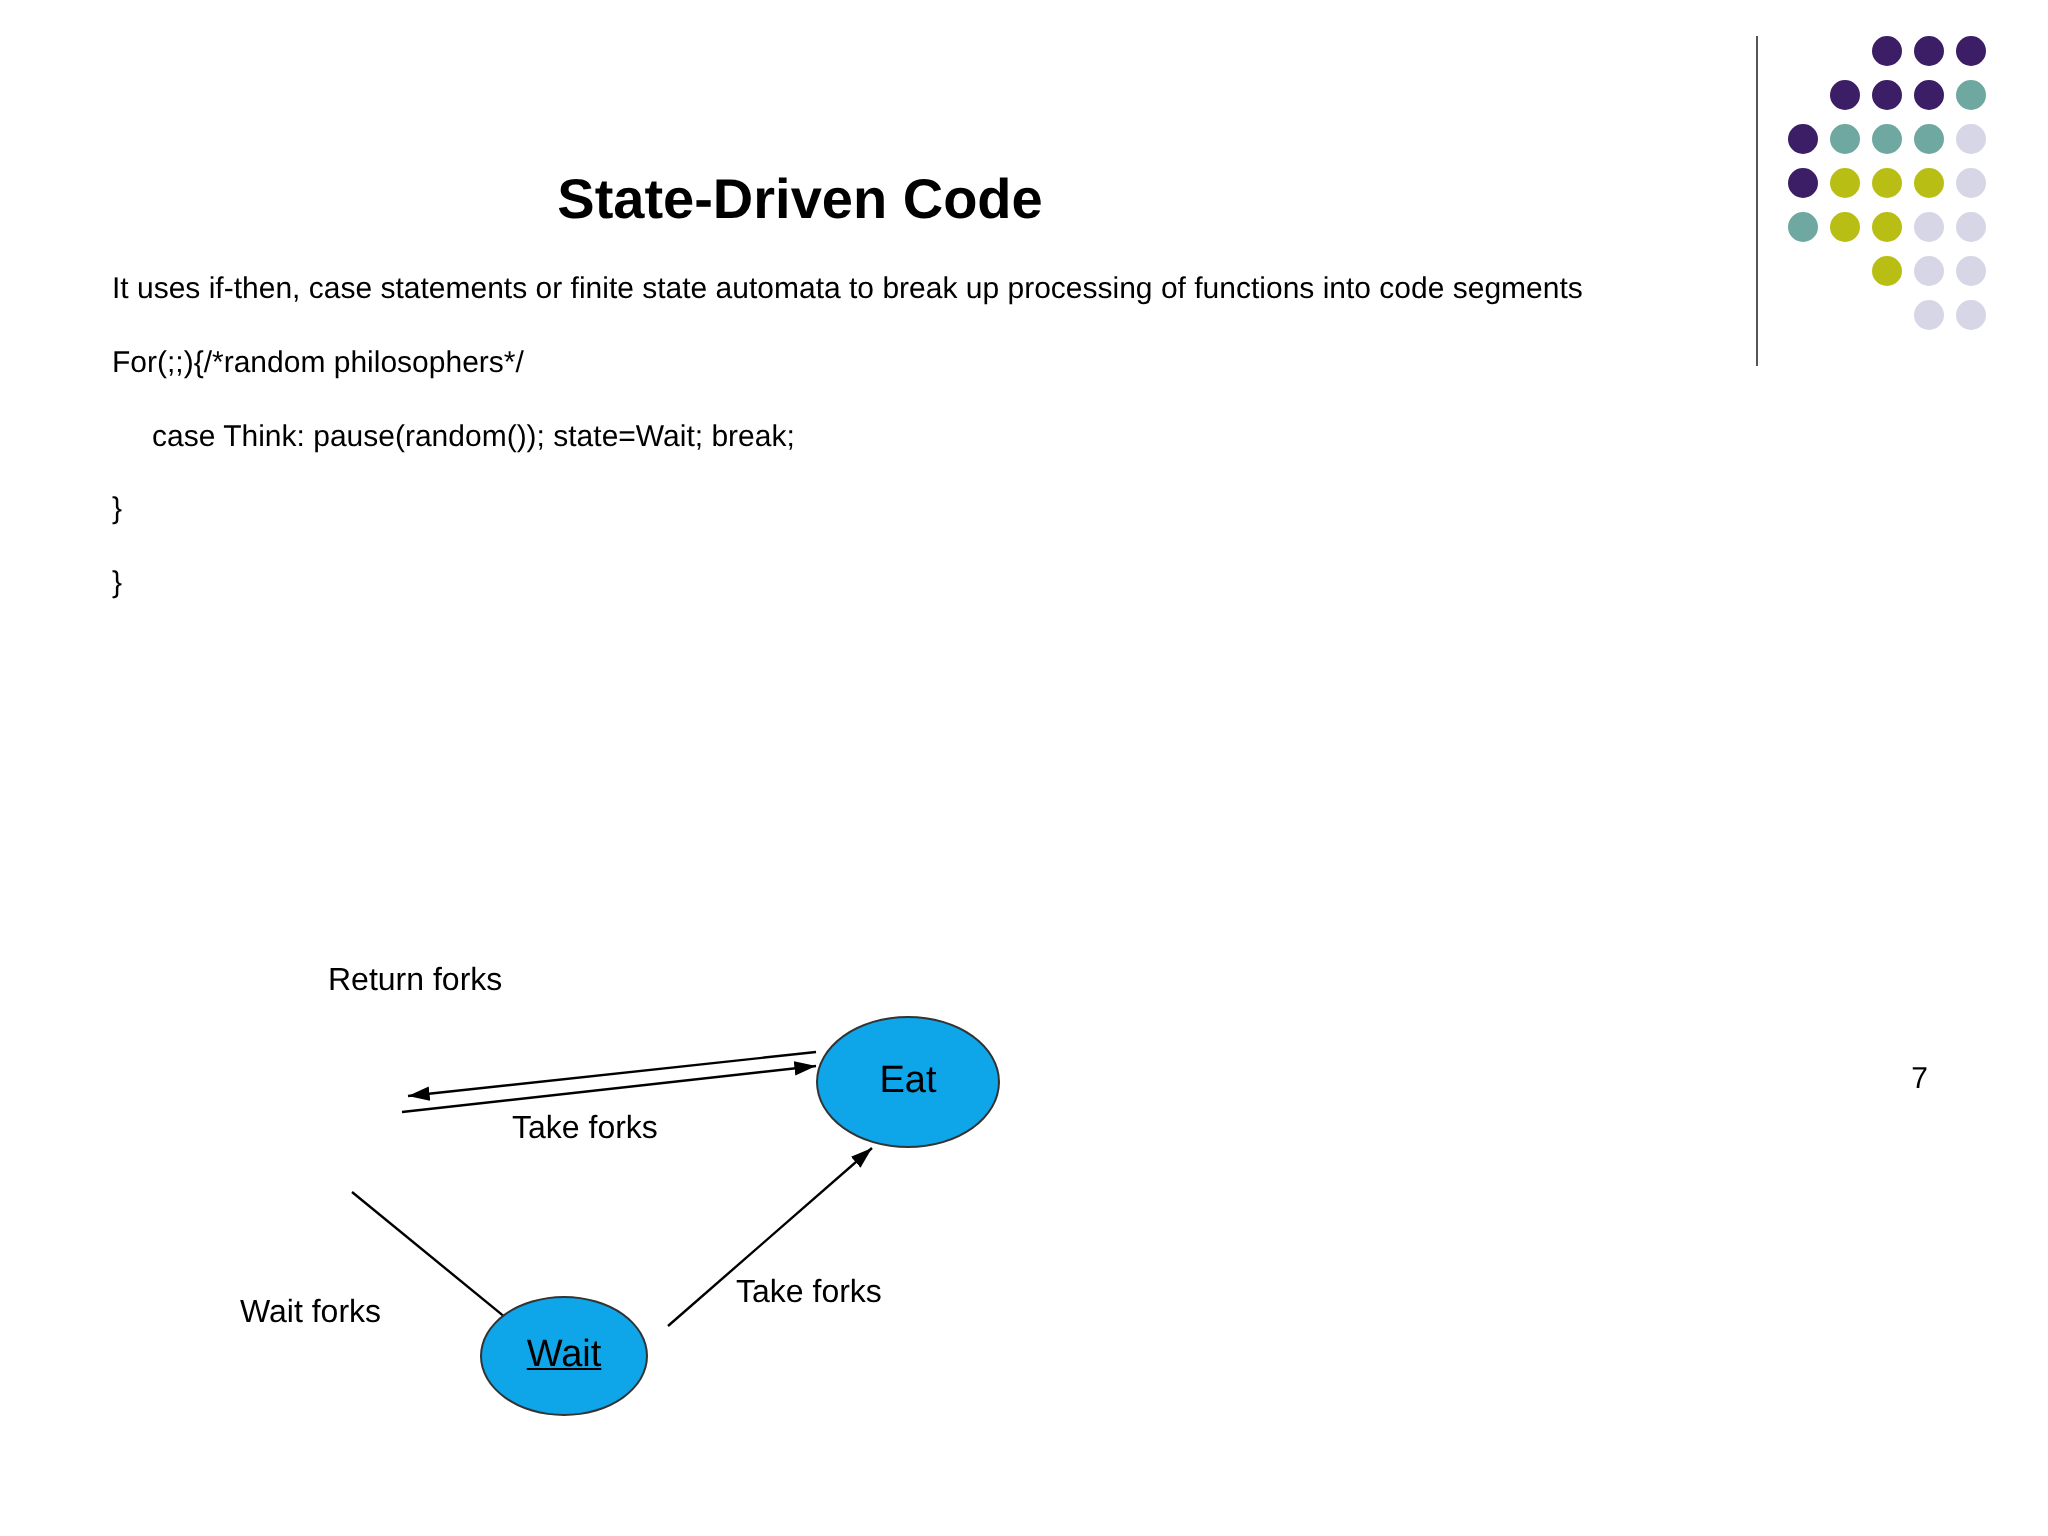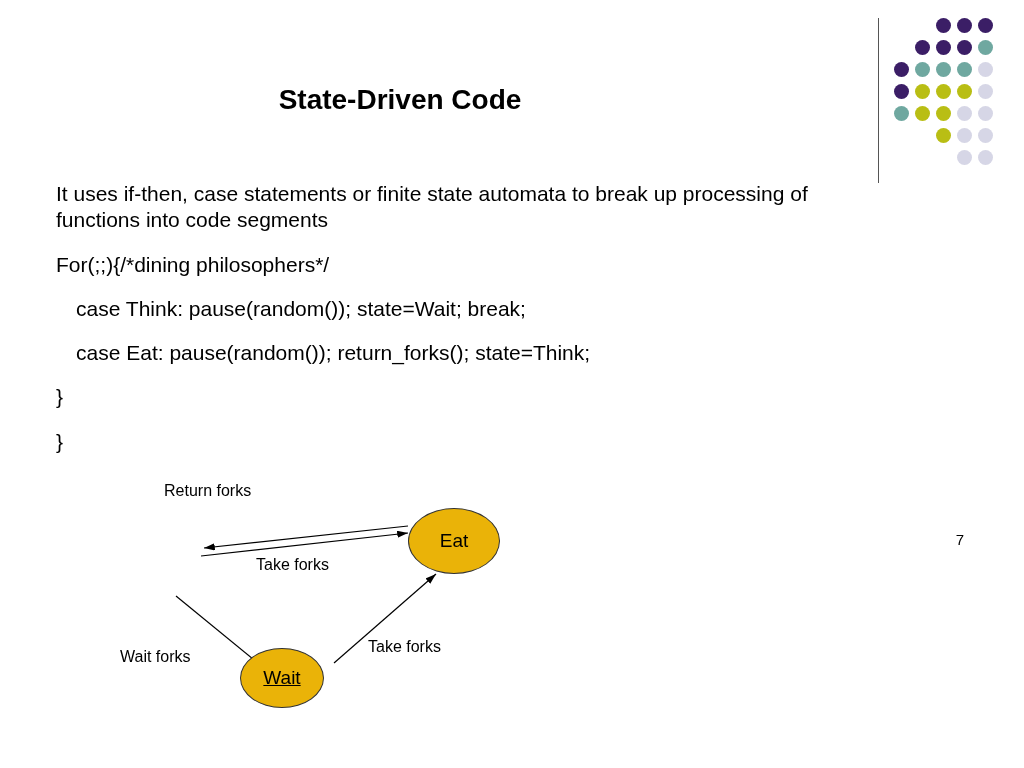--- a/index.html
+++ b/index.html
@@ -25,23 +25,22 @@
     width: 800px;
     text-align: center;
     font-size: 28px;
     font-weight: bold;
   }
   .body {
     position: absolute;
     top: 136px;
     left: 56px;
     width: 760px;
-    font-size: 21px;
+    font-size: 15px;
     line-height: 1.25;
-    margin-top: 45px;
   }
   .body p { margin: 0 0 18px 0; }
   .ind1 { padding-left: 8px; }
   .ind2 { padding-left: 20px; }
   .footer-center {
     position: absolute;
     bottom: 32px;
     left: 0;
     width: 1024px;
     text-align: center;
@@ -82,21 +81,21 @@
   .diagram {
     position: absolute;
     left: 56px;
     top: 478px;
     width: 560px;
     height: 260px;
   }
   .state {
     position: absolute;
     border-radius: 50%;
-    background: #eab308;
+    background: #0ea5e9;
     border: 1px solid #333;
     display: flex;
     align-items: center;
     justify-content: center;
     font-size: 19px;
   }
   .think { left: 58px;  top: 60px;  width: 86px; height: 62px; }
   .eat   { left: 352px; top: 30px;  width: 90px; height: 64px; }
   .wait  { left: 184px; top: 170px; width: 82px; height: 58px; text-decoration: underline; }
   .dlabel { position: absolute; font-size: 16px; }
@@ -125,23 +124,22 @@
     <div class="drow"><span class="dot p"></span><span class="dot y"></span><span class="dot y"></span><span class="dot y"></span><span class="dot l"></span></div>
     <div class="drow"><span class="dot t"></span><span class="dot y"></span><span class="dot y"></span><span class="dot l"></span><span class="dot l"></span></div>
     <div class="drow"><span class="dot y"></span><span class="dot l"></span><span class="dot l"></span></div>
     <div class="drow"><span class="dot l"></span><span class="dot l"></span></div>
   </div>
 
   <div class="title">State-Driven Code</div>
 
   <div class="body">
     <p>It uses if-then, case statements or finite state automata to break up processing of functions into code segments</p>
-    <p>For(;;){/*dining philosophers*/</p>
+    <p>For(;;){/*random philosophers*/</p>
     <p class="ind2">case Think: pause(random()); state=Wait; break;</p>
-    <p class="ind2">case Eat: pause(random()); return_forks(); state=Think;</p>
     <p>}</p>
     <p>}</p>
   </div>
 
   <div class="diagram">
     <svg class="arrows">
       <defs>
         <marker id="ah" markerWidth="10" markerHeight="10" refX="9" refY="3" orient="auto">
           <path d="M0,0 L9,3 L0,6 Z" fill="#000"></path>
         </marker>

